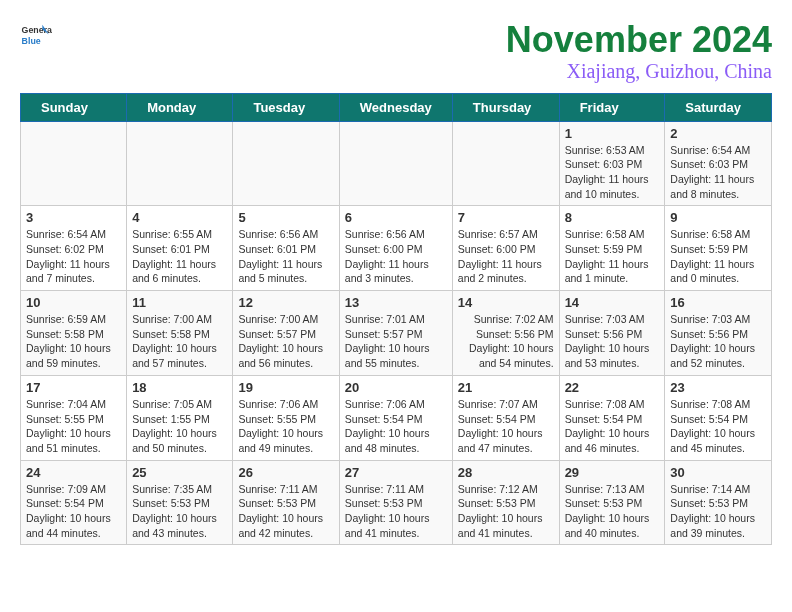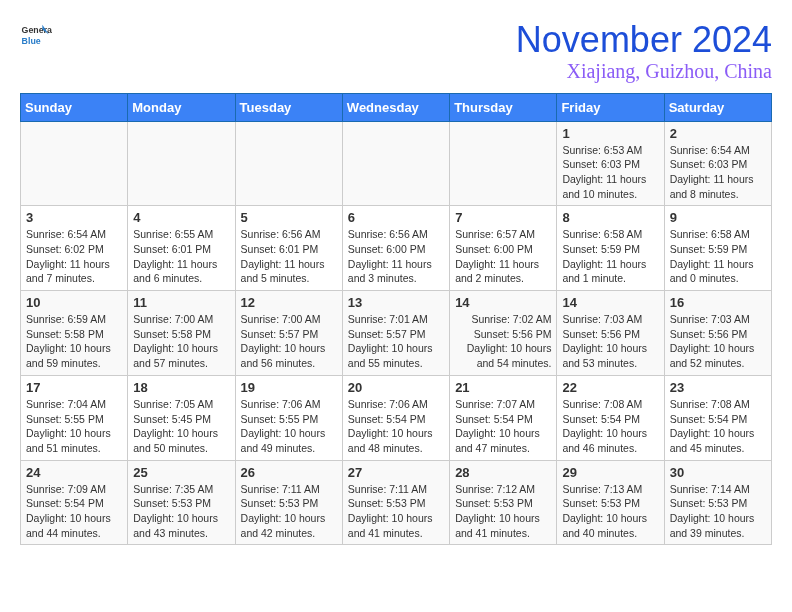--- a/index.html
+++ b/index.html
@@ -23,38 +23,38 @@
     }
     .logo-icon {
       width: 32px;
       height: 32px;
     }
     .title-block {
       text-align: right;
     }
     .calendar-title {
       font-size: 36px;
-      font-weight: normal;
-      color: #1d4ed8;
+      font-weight: bold;
+      color: #15803d;
       line-height: 1.1;
     }
     .calendar-subtitle {
       font-size: 20px;
       color: #8b5cf6;
       font-family: Liberation Serif, serif;
     }
     table {
       width: 100%;
       border-collapse: collapse;
       font-size: 11px;
     }
     thead tr th {
-      background-color: #3b82f6;
+      background-color: #0f766e;
       color: #fff;
-      padding: 6px 4px;
+      padding: 6px 20px;
       text-align: left;
       font-size: 13px;
       font-weight: bold;
       border: 1px solid #1a6ab0;
     }
     tbody tr td {
       border: 1px solid #ccc;
       padding: 4px 5px;
       vertical-align: top;
       width: 14.28%;
@@ -223,21 +223,21 @@
       <tr>
         <td>
           <span class="day-num">17</span>
           <div class="day-info" style="white-space: pre-line;">Sunrise: 7:04 AM
 Sunset: 5:55 PM
 Daylight: 10 hours and 51 minutes.</div>
         </td>
         <td>
           <span class="day-num">18</span>
           <div class="day-info" style="white-space: pre-line;">Sunrise: 7:05 AM
-Sunset: 5:45 PM
+Sunset: 1:55 PM
 Daylight: 10 hours and 50 minutes.</div>
         </td>
         <td>
           <span class="day-num">19</span>
           <div class="day-info" style="white-space: pre-line;">Sunrise: 7:06 AM
 Sunset: 5:55 PM
 Daylight: 10 hours and 49 minutes.</div>
         </td>
         <td>
           <span class="day-num">20</span>

